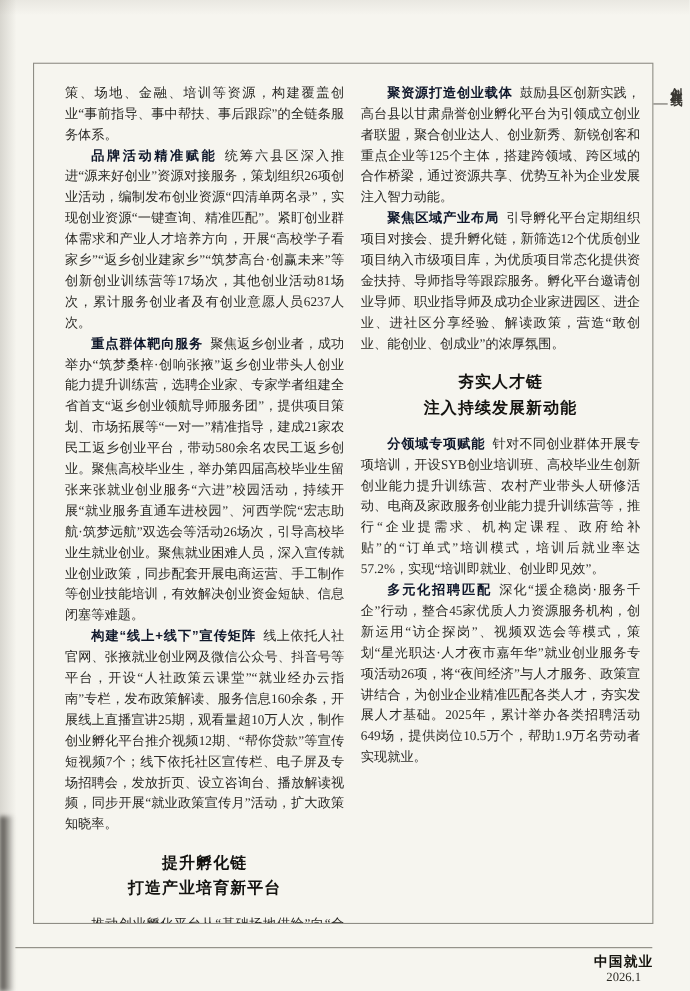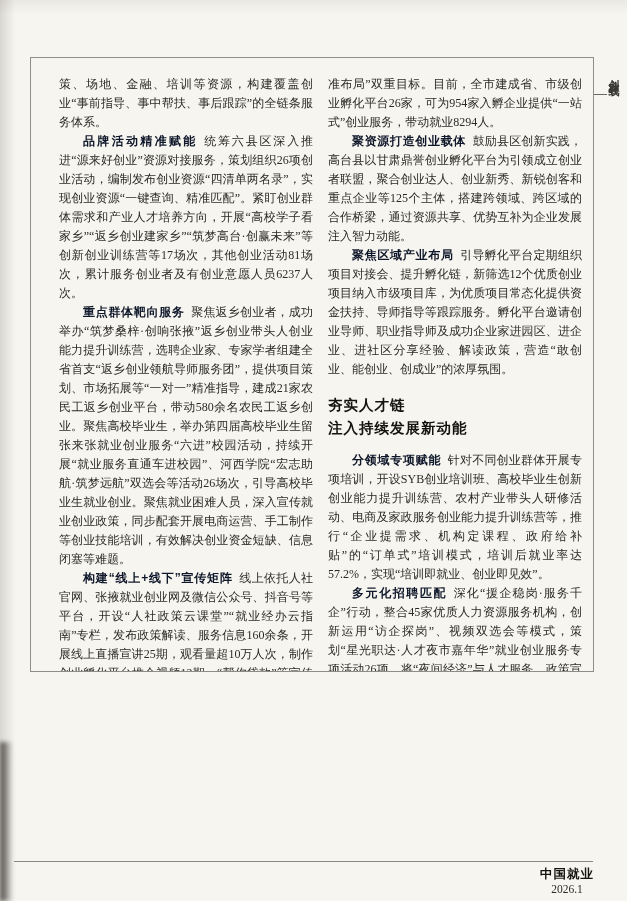--- a/index.html
+++ b/index.html
@@ -27,21 +27,21 @@
   .top-shade {
     position: absolute; left: 0; top: 0; right: 0; height: 14px;
     background: linear-gradient(to bottom, rgba(120,115,105,0.10), rgba(120,115,105,0));
     pointer-events: none;
   }
 
   
   .content-box {
     position: absolute;
     left: 30px; top: 57px;
-    width: 564px; height: 615px;
+    width: 564px; height: 783px;
     border: 1px solid #8f8d85;
     overflow: hidden;
   }
   .columns {
     display: flex;
     gap: 15px;
     padding: 17px 11px 0 28px;
   }
   .col { width: 255px; }
 
@@ -55,21 +55,21 @@
   }
   p.para.no-indent { text-indent: 0; }
   .lead {
     font-family: "Liberation Sans", "DejaVu Sans", sans-serif;
     font-weight: bold;
     color: #0f172a;
     margin-right: 0.55em;
     letter-spacing: 0.5px;
   }
   .section-heading {
-    text-align: left;
+    text-align: center;
     font-family: "Liberation Sans", "DejaVu Sans", sans-serif;
     font-weight: bold;
     font-size: 14.5px;
     line-height: 23px;
     color: #141310;
     margin: 15px 0 11px 0;
     letter-spacing: 1px;
   }
 
   
@@ -148,21 +148,20 @@
       <div class="section-heading">
         <div>提升孵化链</div>
         <div>打造产业培育新平台</div>
       </div>
 
       <p class="para"><span>推动创业孵化平台从“基础场地供给”向“全要素综合服务”升级，聚焦区域产业布局，实现孵化资源与产业需求精准匹配。</span></p>
 
     </div>
 
     <div class="col">
-      <p class="para no-indent"><span>准布局”双重目标。目前，全市建成省、市级创业孵化平台26家，可为954家入孵企业提供“一站式”创业服务，带动就业8294人。</span></p>
       <p class="para"><b class="lead">聚资源打造创业载体</b><span>鼓励县区创新实践，高台县以甘肃鼎誉创业孵化平台为引领成立创业者联盟，聚合创业达人、创业新秀、新锐创客和重点企业等125个主体，搭建跨领域、跨区域的合作桥梁，通过资源共享、优势互补为企业发展注入智力动能。</span></p>
       <p class="para"><b class="lead">聚焦区域产业布局</b><span>引导孵化平台定期组织项目对接会、提升孵化链，新筛选12个优质创业项目纳入市级项目库，为优质项目常态化提供资金扶持、导师指导等跟踪服务。孵化平台邀请创业导师、职业指导师及成功企业家进园区、进企业、进社区分享经验、解读政策，营造“敢创业、能创业、创成业”的浓厚氛围。</span></p>
 
       <div class="section-heading">
         <div>夯实人才链</div>
         <div>注入持续发展新动能</div>
       </div>
 
       <p class="para"><b class="lead">分领域专项赋能</b><span>针对不同创业群体开展专项培训，开设SYB创业培训班、高校毕业生创新创业能力提升训练营、农村产业带头人研修活动、电商及家政服务创业能力提升训练营等，推行“企业提需求、机构定课程、政府给补贴”的“订单式”培训模式，培训后就业率达57.2%，实现“培训即就业、创业即见效”。</span></p>
       <p class="para"><b class="lead">多元化招聘匹配</b><span>深化“援企稳岗·服务千企”行动，整合45家优质人力资源服务机构，创新运用“访企探岗”、视频双选会等模式，策划“星光职达·人才夜市嘉年华”就业创业服务专项活动26项，将“夜间经济”与人才服务、政策宣讲结合，为创业企业精准匹配各类人才，夯实发展人才基础。2025年，累计举办各类招聘活动649场，提供岗位10.5万个，帮助1.9万名劳动者实现就业。</span></p>

